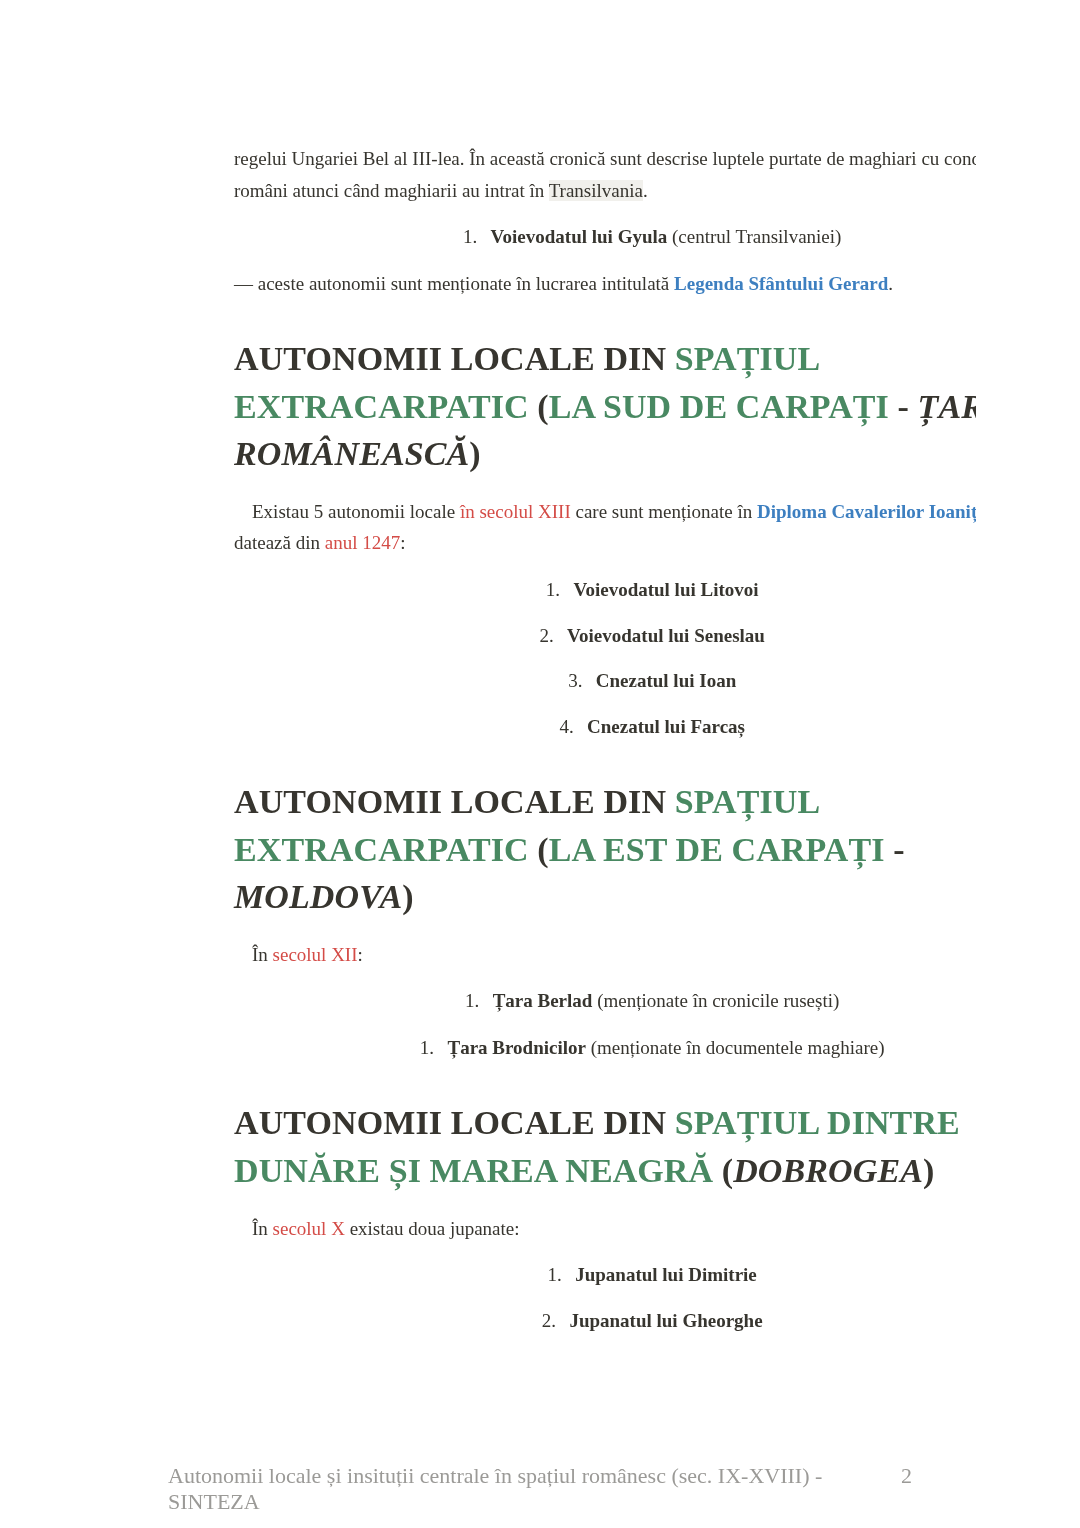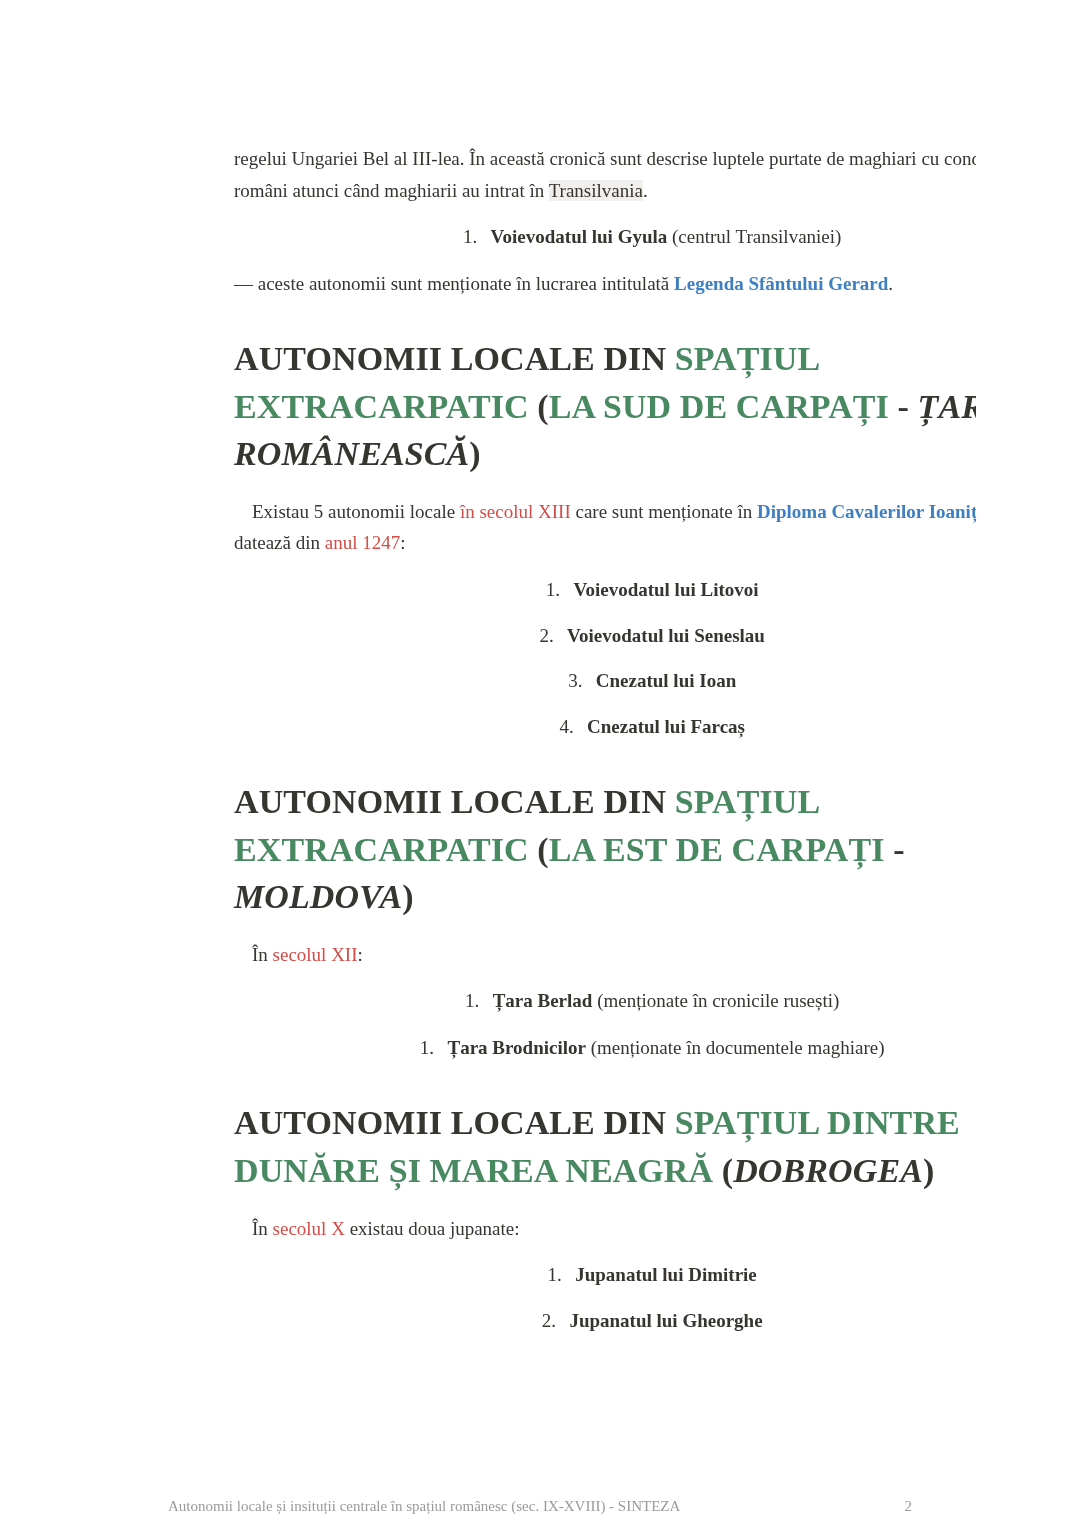--- a/index.html
+++ b/index.html
@@ -42,21 +42,21 @@
   .seg-green { color: var(--green, #498962); }
   .seg-it { font-style: italic; }
   .footer {
     position: absolute;
     left: 64px;
     right: 64px;
     bottom: 30px;
     display: flex;
     justify-content: space-between;
     align-items: baseline;
-    font-size: 15px;
+    font-size: 22px;
     color: var(--footer_text, #9b9a97);
   }
 </style>
 </head>
 <body>
 
 <div class="page">
   <div class="content">
       <p class="para"><span>regelui Ungariei Bel al III-lea. În această cronică sunt descrise luptele purtate de maghiari cu conducătorii români atunci când maghiarii au intrat în </span><span class="seg-hl">Transilvania</span><span>.</span></p>
       <ol class="num-list">

